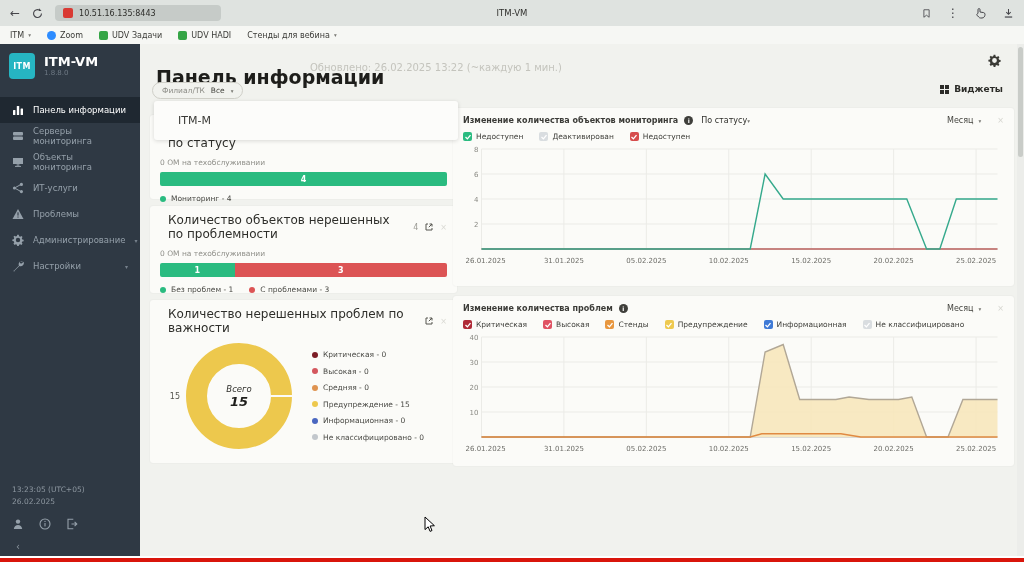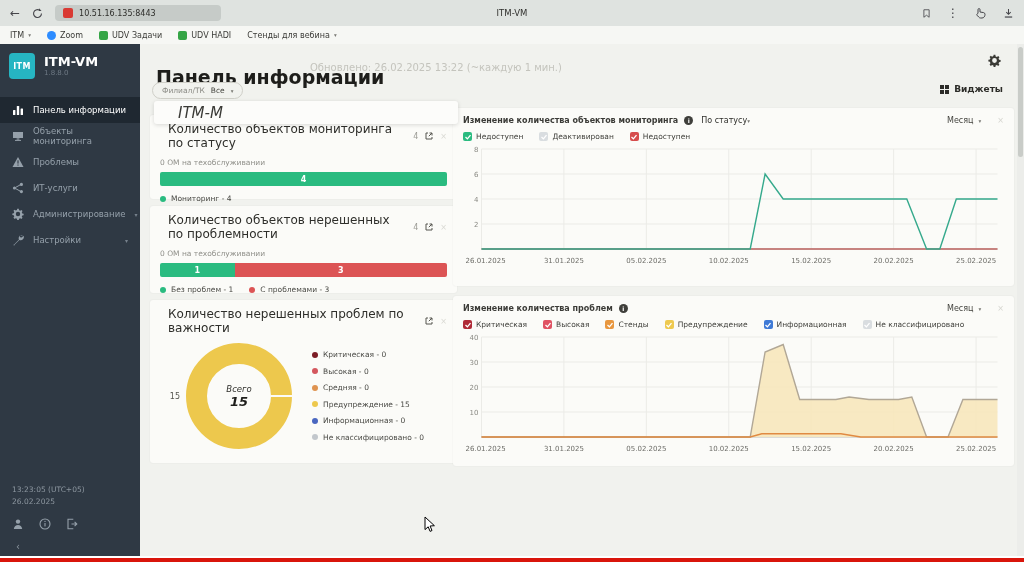--- a/index.html
+++ b/index.html
@@ -44,23 +44,23 @@
   .main{position:absolute;left:140px;top:44px;right:7px;bottom:8px;background:#f1f2ee;overflow:hidden;}
   .page-title{position:absolute;left:16px;top:9px;font-size:19px;font-weight:bold;color:#1e1e1b;}
   .updated{position:absolute;left:170px;top:18px;font-size:10px;color:#c4c4bd;}
   .gear-btn{position:absolute;right:16px;top:10px;width:13px;height:13px;color:#3a3a35;}
   .filter-pill{position:absolute;left:12px;top:38px;height:15px;border:1px solid #cfcfc8;border-radius:9px;
                display:flex;align-items:center;gap:6px;padding:0 9px;font-size:7.5px;background:#f1f2ee;}
   .fp-label{color:#8a8a84;}.fp-value{color:#45453f;}
   .widgets-btn{position:absolute;right:14px;top:40px;display:flex;align-items:center;gap:5px;
                font-size:9px;font-weight:bold;color:#2c2c28;}
   .wgrid{width:9px;height:9px;color:#2c2c28;display:flex;}
-  .dropdown{position:absolute;left:14px;top:57px;width:304px;height:23px;background:#fcfcfa;border-radius:3px;
-            box-shadow:0 1px 4px rgba(0,0,0,.14);font-size:15px;color:#3a3a36;display:flex;align-items:center;
-            padding-left:24px;z-index:6;box-sizing:border-box;font-style:italic;}
+  .dropdown{position:absolute;left:14px;top:57px;width:304px;height:39px;background:#fcfcfa;border-radius:3px;
+            box-shadow:0 1px 4px rgba(0,0,0,.14);font-size:11px;color:#3a3a36;display:flex;align-items:center;
+            padding-left:24px;z-index:6;box-sizing:border-box;}
   
   .left-col{position:absolute;left:10px;top:71px;width:307px;display:flex;flex-direction:column;gap:7px;}
   .card{background:#fbfbf8;border-radius:3px;padding:7px 10px;box-shadow:0 0 2px rgba(0,0,0,.07);box-sizing:border-box;}
   .c1{height:84px;}.c2{height:87px;}.c3{height:163px;}
   .card-head{display:flex;align-items:center;gap:7px;}
   .card-title{font-size:12px;font-weight:normal;color:#2e2e2a;padding-left:8px;}
   .card-count{font-size:8px;color:#9b9b95;}
   .ext{width:8px;height:8px;color:#55554f;display:flex;flex:none;}
   .card-x{margin-left:auto;color:#d9d9d3;font-size:8px;}
   .card-sub{font-size:7.5px;color:#8f8f89;margin-top:8px;}
@@ -177,47 +177,56 @@
               <rect x="1" y="6" width="2.4" height="5" rx=".5"></rect>
               <rect x="4.8" y="2" width="2.4" height="9" rx=".5"></rect>
               <rect x="8.6" y="4.5" width="2.4" height="6.5" rx=".5"></rect>
             </svg>
         </span>
         <span>Панель информации</span>
       </div>
       <div class="nav-item">
         <span class="nico">
           <svg viewBox="0 0 12 12" width="12" height="12" fill="currentColor">
+              <rect x="1" y="2" width="10" height="3.4" rx="1"></rect>
+              <rect x="1" y="6.6" width="10" height="3.4" rx="1"></rect>
+            </svg>
+        </span>
+        <span>Серверы мониторинга</span>
+      </div>
+      <div class="nav-item">
+        <span class="nico">
+          <svg viewBox="0 0 12 12" width="12" height="12" fill="currentColor">
               <path d="M1 2h10v6H1z"></path>
               <rect x="4.6" y="8.4" width="2.8" height="1.2"></rect>
               <rect x="3" y="9.9" width="6" height="1"></rect>
             </svg>
         </span>
         <span>Объекты мониторинга</span>
-      </div>
-      <div class="nav-item">
-        <span class="nico">
-          <svg viewBox="0 0 12 12" width="12" height="12">
-              <path d="M6 1 11.5 11H.5z" fill="currentColor"></path>
-              <rect x="5.45" y="4.3" width="1.1" height="3.3" fill="#2f3944"></rect>
-              <rect x="5.45" y="8.5" width="1.1" height="1.1" fill="#2f3944"></rect>
-            </svg>
-        </span>
-        <span>Проблемы</span>
       </div>
       <div class="nav-item">
         <span class="nico">
           <svg viewBox="0 0 12 12" width="12" height="12">
               <path d="M3.8 5.3 8.3 2.8M3.8 6.7 8.3 9.2" stroke="currentColor" stroke-width="1" fill="none"></path>
               <circle cx="9.4" cy="2.4" r="1.6" fill="currentColor"></circle>
               <circle cx="2.5" cy="6" r="1.6" fill="currentColor"></circle>
               <circle cx="9.4" cy="9.6" r="1.6" fill="currentColor"></circle>
             </svg>
         </span>
         <span>ИТ-услуги</span>
+      </div>
+      <div class="nav-item">
+        <span class="nico">
+          <svg viewBox="0 0 12 12" width="12" height="12">
+              <path d="M6 1 11.5 11H.5z" fill="currentColor"></path>
+              <rect x="5.45" y="4.3" width="1.1" height="3.3" fill="#2f3944"></rect>
+              <rect x="5.45" y="8.5" width="1.1" height="1.1" fill="#2f3944"></rect>
+            </svg>
+        </span>
+        <span>Проблемы</span>
       </div>
       <div class="nav-item">
         <span class="nico">
           <svg viewBox="0 0 12 12" width="12" height="12">
               <path fill-rule="evenodd" fill="currentColor" d="M6 3.8A2.2 2.2 0 1 0 6 8.2 2.2 2.2 0 0 0 6 3.8zM5.2.8h1.6l.25 1.4 1.2.5 1.15-.8 1.15 1.15-.8 1.15.5 1.2 1.4.25v1.6l-1.4.25-.5 1.2.8 1.15-1.15 1.15-1.15-.8-1.2.5-.25 1.4H5.2l-.25-1.4-1.2-.5-1.15.8L1.45 9.6l.8-1.15-.5-1.2-1.4-.25V5.4l1.4-.25.5-1.2-.8-1.15L2.6 1.65l1.15.8 1.2-.5z"></path>
             </svg>
         </span>
         <span>Администрирование</span>
         <span class="nav-chev">▾</span>
       </div>

